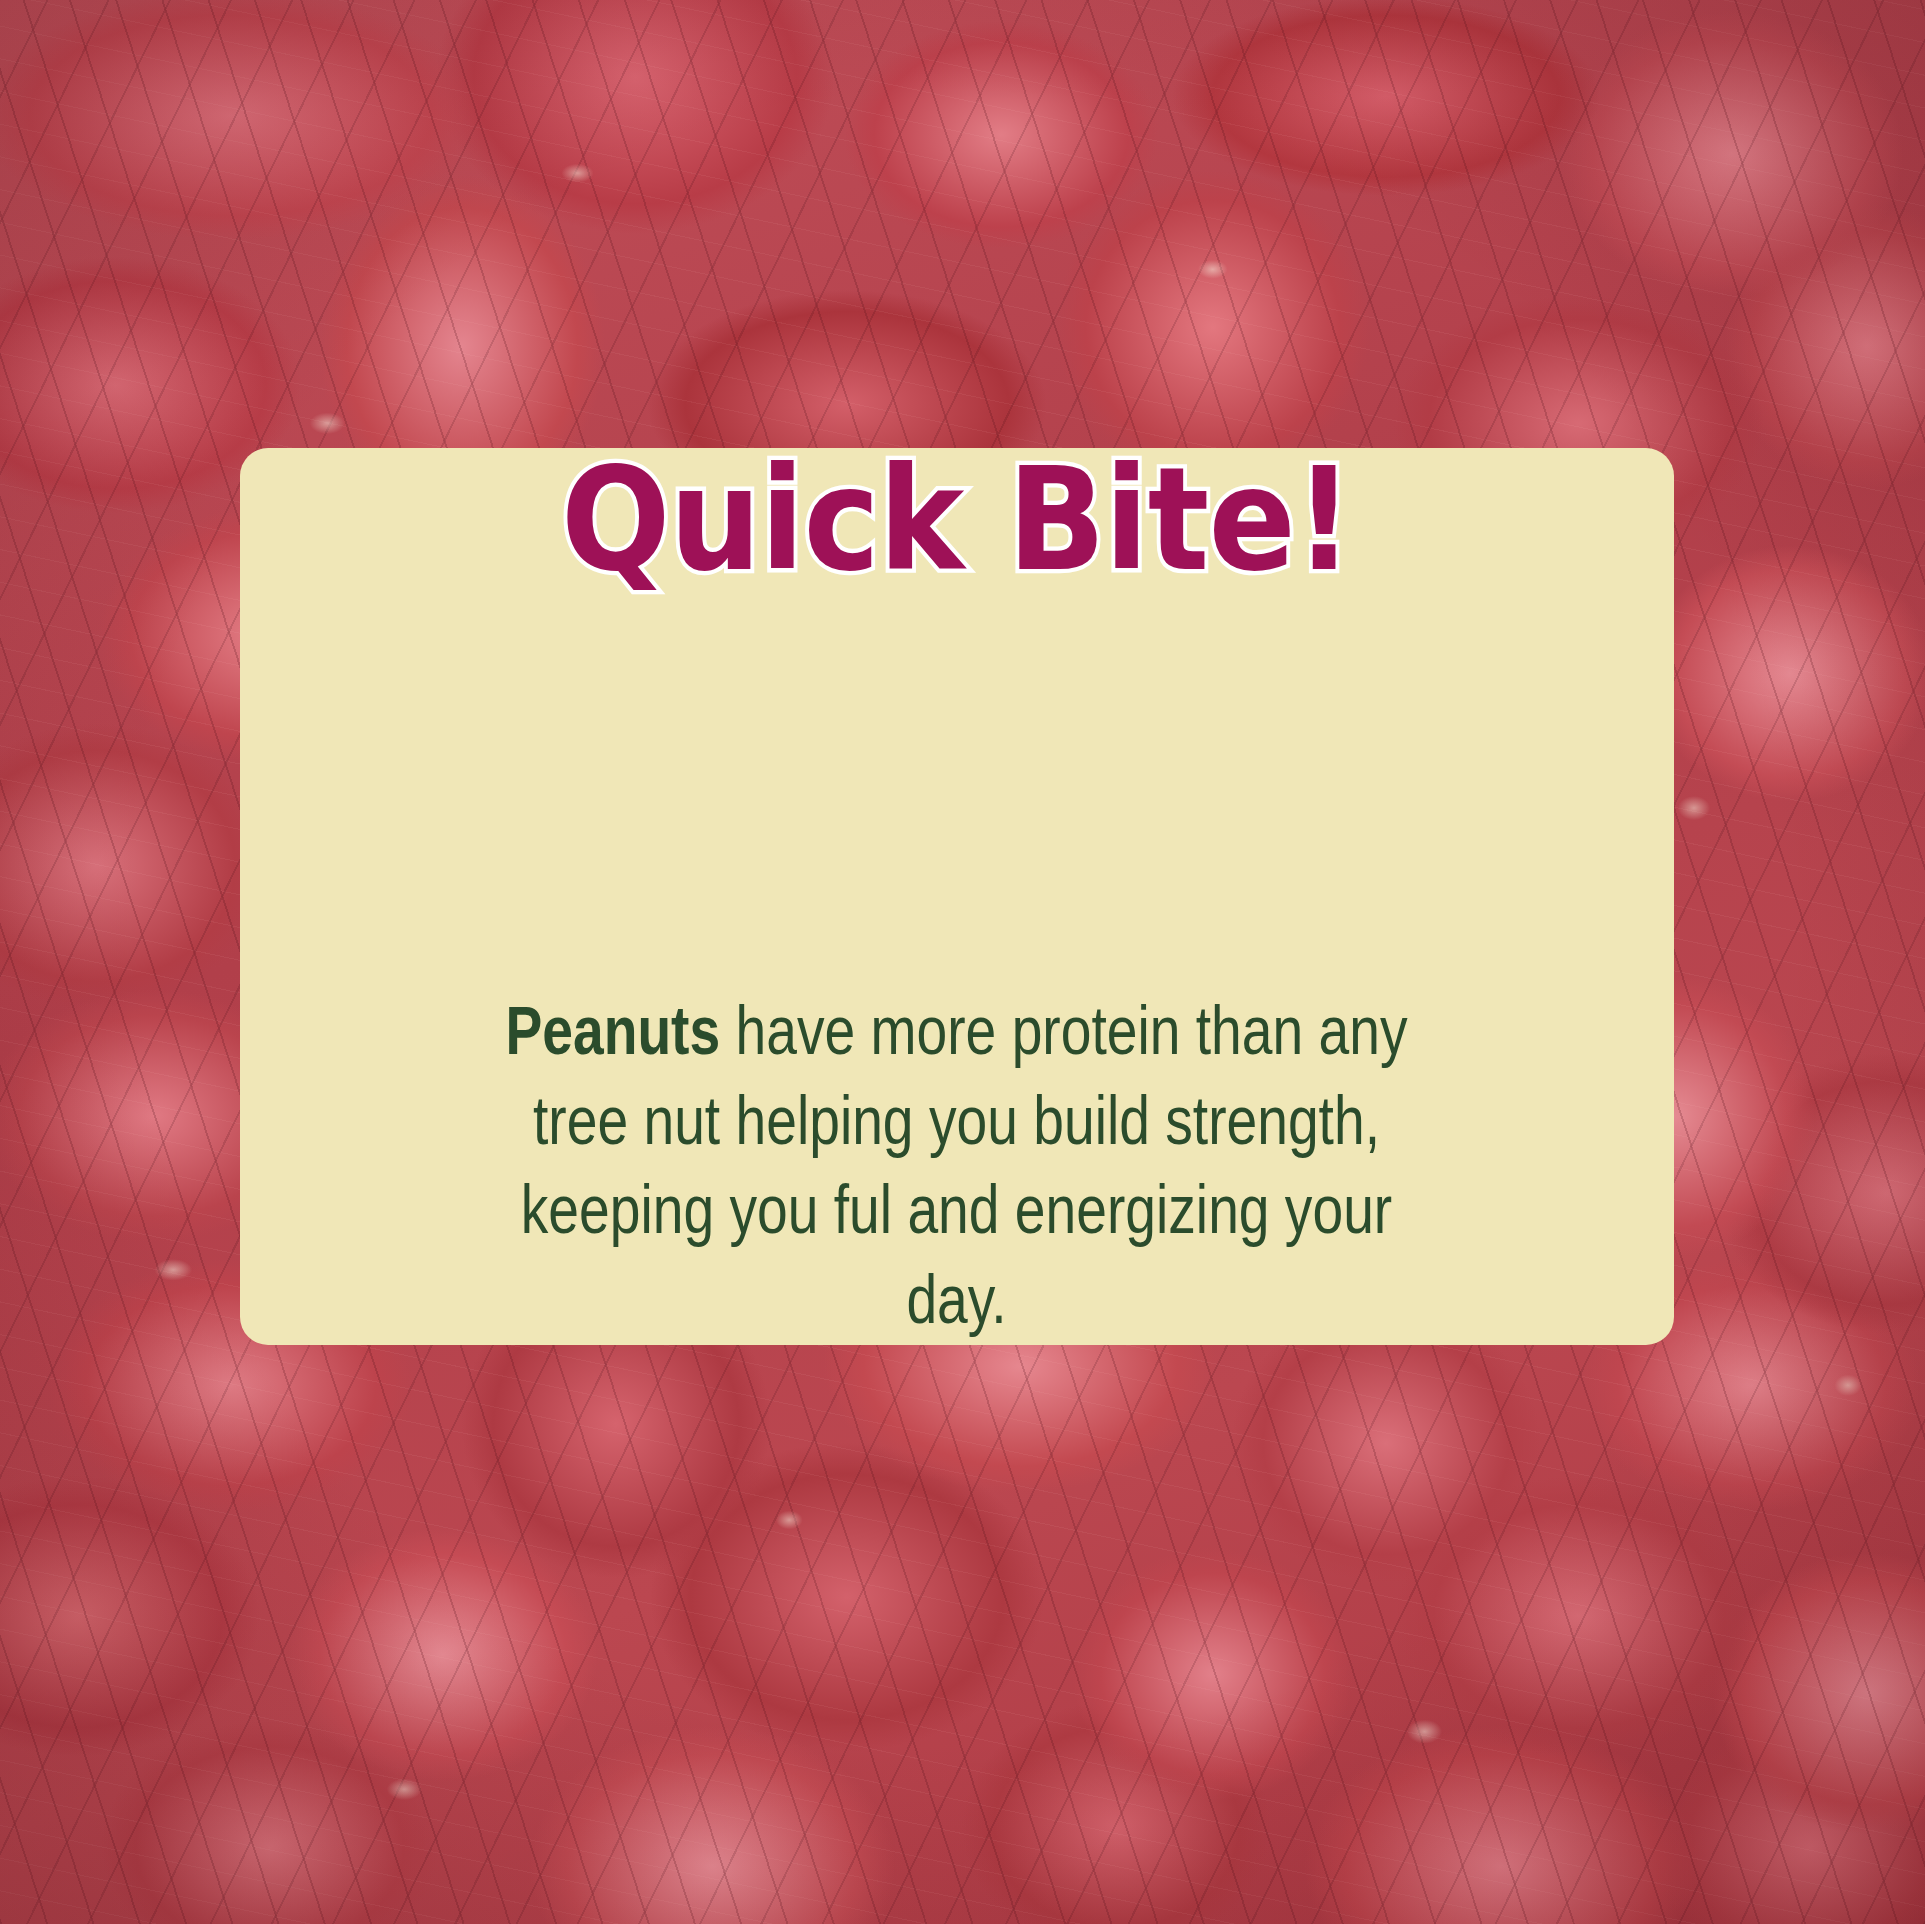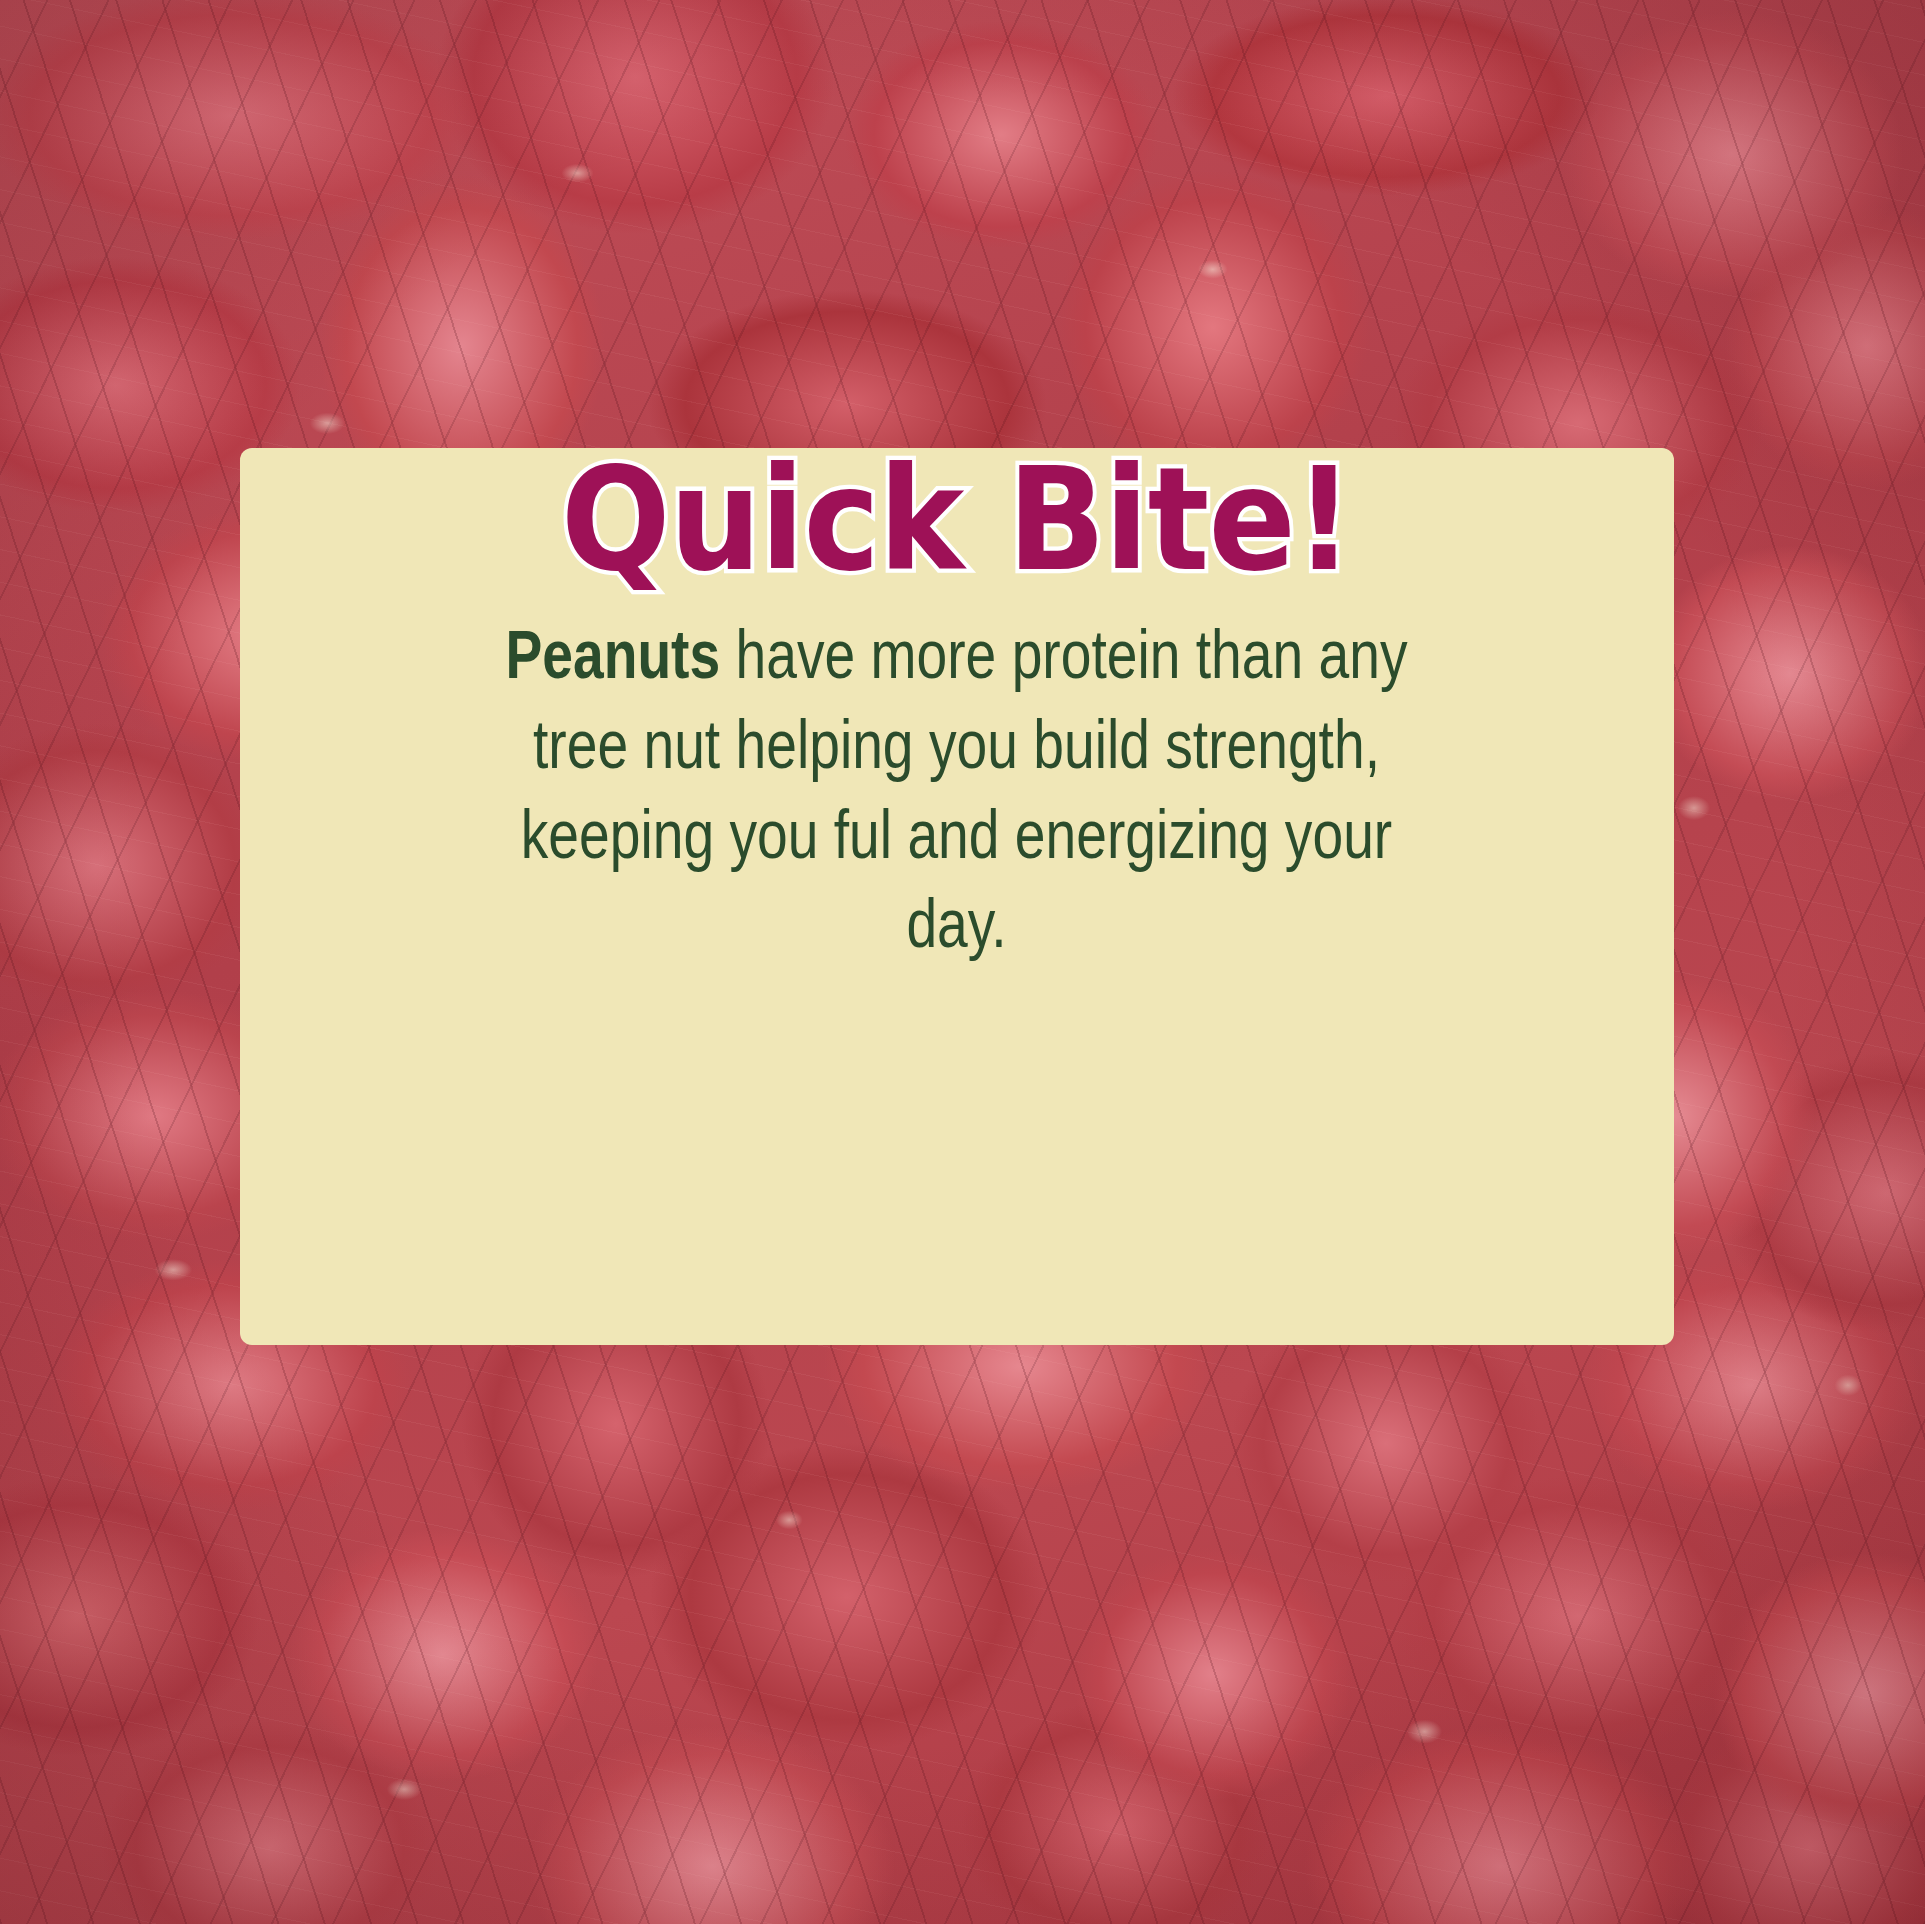--- a/index.html
+++ b/index.html
@@ -108,25 +108,25 @@
   }
 
   
   .card {
     position: absolute;
     left: 12.45%;
     top: 23.3%;
     width: 74.5%;
     height: 46.6%;
     background: #F0E7B7;
-    border-radius: 12px;
+    border-radius: 28px;
     display: flex;
     flex-direction: column;
     align-items: center;
-    justify-content: flex-start;
+    justify-content: space-between;
     box-sizing: border-box;
     padding: 0 38px;
   }
 
   .card-title {
     font-family: "DejaVu Sans", sans-serif;
     font-weight: 700;
     font-size: 143px;
     line-height: 1.0;
     letter-spacing: -1px;

